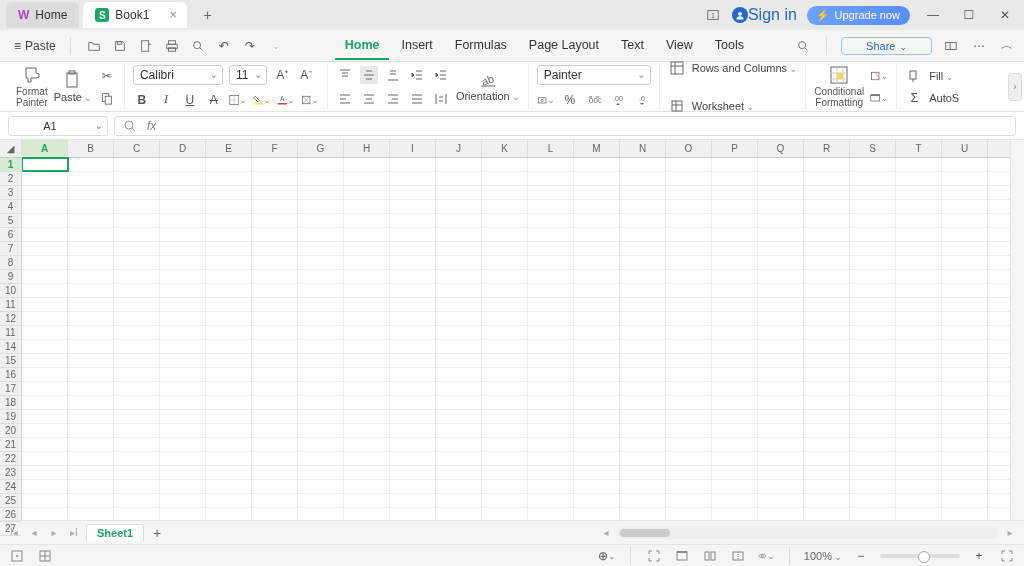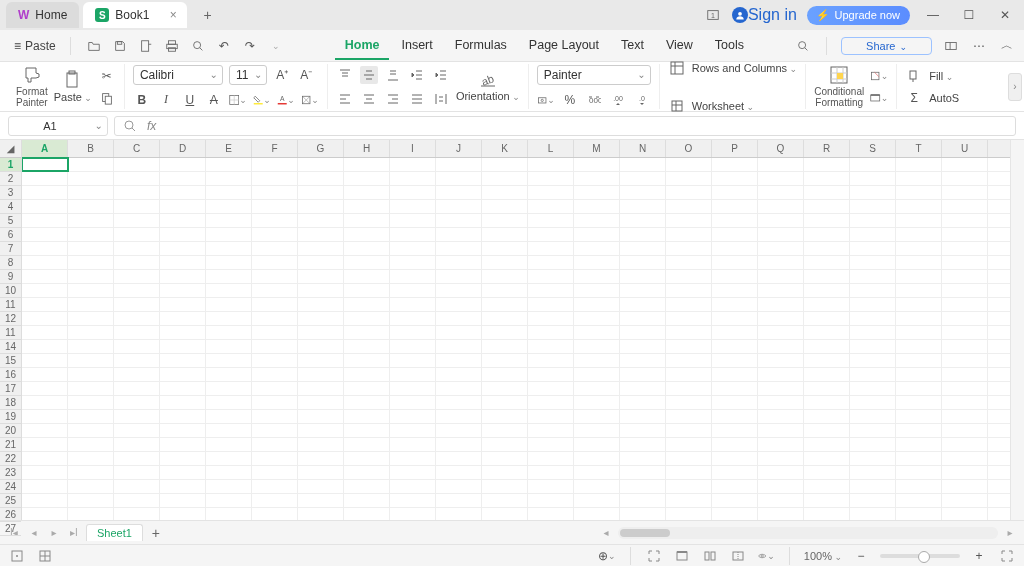--- a/index.html
+++ b/index.html
@@ -54,21 +54,21 @@
 .colhdr{width:46px;border-right:1px solid #ddd;font-size:10px;color:#666;display:flex;align-items:center;justify-content:center}
 .colhdr.sel{background:#d9ead3;color:#1ba566;font-weight:600}
 .rows{position:relative}
 .row{height:14px;display:flex;border-bottom:1px solid #eee}
 .cell{width:46px;border-right:1px solid #eee}
 .cell.selected{outline:2px solid #1ba566;outline-offset:-1px;background:#fff}
 .rowhdr.sel{background:#d9ead3;color:#1ba566;font-weight:600}
 .vscroll{width:14px;background:#f5f5f5;border-left:1px solid #e5e5e5}
 .sheettabs{height:24px;background:#f5f5f5;border-top:1px solid #e3e3e3;display:flex;align-items:center;padding:0 6px;gap:4px}
 .navb{width:16px;color:#aaa;text-align:center;font-size:10px}
-.sheettab{padding:2px 10px;background:#fff;border:1px solid #ddd;border-bottom:none;border-radius:3px 3px 0 0;font-size:11px;color:#1ba566;font-weight:400}
+.sheettab{padding:2px 10px;background:#fff;border:1px solid #ddd;border-bottom:none;border-radius:3px 3px 0 0;font-size:11px;color:#1ba566;font-weight:700}
 .addsheet{width:18px;color:#666;text-align:center;font-size:14px}
 .hscroll{margin-left:auto;width:380px;height:12px;background:#eee;border-radius:6px;position:relative}
 .hscroll::before{content:"";position:absolute;left:2px;top:2px;width:50px;height:8px;background:#ccc;border-radius:4px}
 .statusbar{height:22px;background:#f5f5f5;border-top:1px solid #e3e3e3;display:flex;align-items:center;padding:0 8px;gap:10px;color:#666;font-size:11px}
 .statusbar .right{margin-left:auto;display:flex;align-items:center;gap:10px}
 .zoom-slider{width:80px;height:4px;background:#ddd;border-radius:2px;position:relative}
 .zoom-slider::after{content:"";position:absolute;left:38px;top:-3px;width:10px;height:10px;border-radius:50%;background:#fff;border:1px solid #aaa}
 svg{display:block}
 </style>
 </head>

